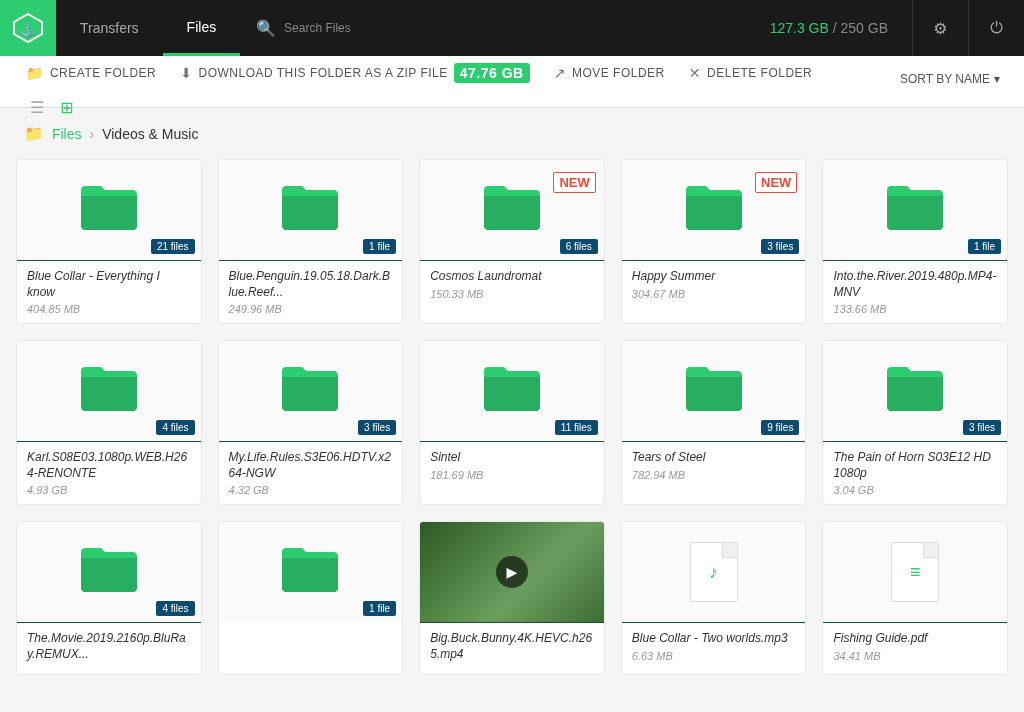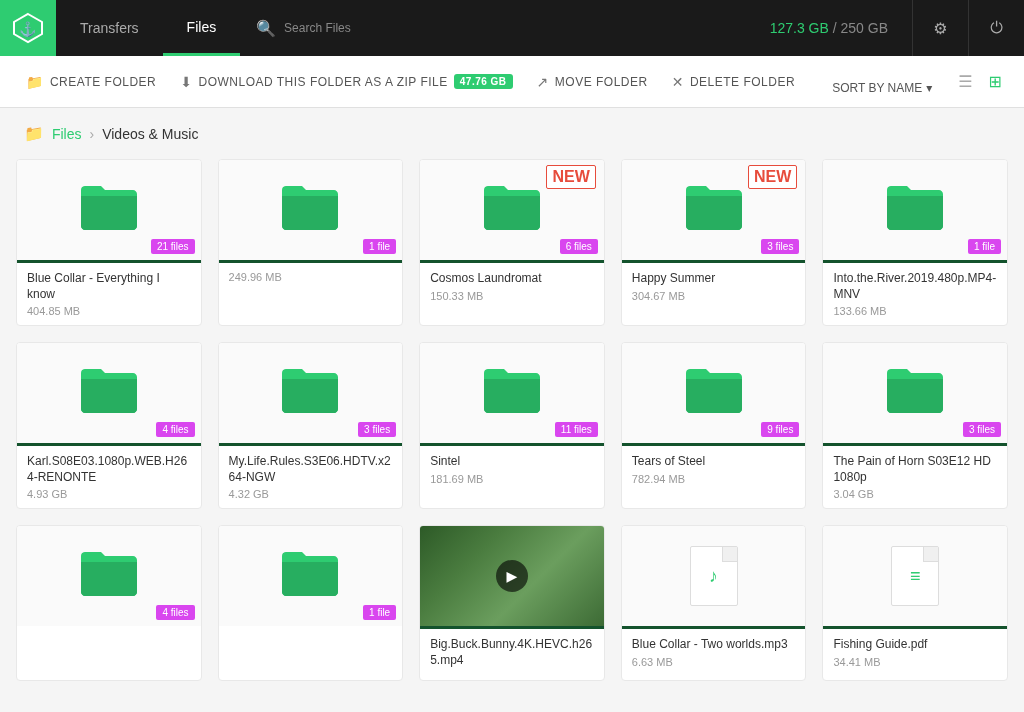--- a/index.html
+++ b/index.html
@@ -113,21 +113,21 @@
       text-transform: uppercase;
       letter-spacing: 0.5px;
       white-space: nowrap;
     }
     .toolbar-btn .icon { color: #777; font-size: 14px; }
     .zip-badge {
       background: #2ecc71;
       color: #fff;
       border-radius: 3px;
       padding: 2px 6px;
-      font-size: 10px;
+      font-size: 14px;
       font-weight: bold;
     }
     .toolbar-separator { flex: 1; }
     .sort-btn {
       display: flex;
       align-items: center;
       gap: 4px;
       color: #555;
       font-size: 12px;
       cursor: pointer;
@@ -187,41 +187,42 @@
     }
     .folder-icon {
       font-size: 52px;
       color: #2ecc71;
       line-height: 1;
     }
     .file-count-badge {
       position: absolute;
       bottom: 6px;
       right: 6px;
-      background: #d946ef;
+      background: #0c4a6e;
       color: #fff;
       font-size: 10px;
       padding: 2px 6px;
       border-radius: 2px;
     }
     .new-badge {
       position: absolute;
-      top: 5px;
+      top: 12px;
       right: 8px;
       background: #fff;
       color: #e74c3c;
       border: 1px solid #e74c3c;
-      font-size: 16px;
+      font-size: 13px;
       font-weight: bold;
       padding: 2px 5px;
       border-radius: 2px;
     }
     .file-info {
       padding: 8px 10px;
-      border-top: 3px solid #14532d;
+      border-top: 1px solid #14532d;
+      font-style: italic;
     }
     .file-name {
       font-size: 12px;
       color: #333;
       font-weight: 500;
       line-height: 1.3;
       margin-bottom: 3px;
       word-break: break-word;
     }
     .file-size {
@@ -376,20 +377,21 @@
       <span class="folder-icon">
         <svg width="60" height="52" viewBox="0 0 60 52" fill="none">
           <path d="M2 10 C2 7 4 6 6 6 L22 6 L26 10 L54 10 C56 10 58 12 58 14 L58 46 C58 48 56 50 54 50 L6 50 C4 50 2 48 2 46 Z" fill="#2ecc71"></path>
           <path d="M2 16 L58 16 L58 46 C58 48 56 50 54 50 L6 50 C4 50 2 48 2 46 Z" fill="#27ae60"></path>
         </svg>
       </span>
       <span class="file-count-badge">1 file</span>
 
     </div>
     <div class="file-info">
+      <div class="file-name">Blue.Penguin.19.05.18.Dark.Blue.Reef...</div>
       <div class="file-size">249.96 MB</div>
     </div>
   </div>
     <div class="file-item">
     <div class="file-thumb">
       <span class="folder-icon">
         <svg width="60" height="52" viewBox="0 0 60 52" fill="none">
           <path d="M2 10 C2 7 4 6 6 6 L22 6 L26 10 L54 10 C56 10 58 12 58 14 L58 46 C58 48 56 50 54 50 L6 50 C4 50 2 48 2 46 Z" fill="#2ecc71"></path>
           <path d="M2 16 L58 16 L58 46 C58 48 56 50 54 50 L6 50 C4 50 2 48 2 46 Z" fill="#27ae60"></path>
         </svg>
@@ -516,20 +518,24 @@
   </div>
     <div class="file-item">
     <div class="file-thumb">
       <span class="folder-icon">
         <svg width="60" height="52" viewBox="0 0 60 52" fill="none">
           <path d="M2 10 C2 7 4 6 6 6 L22 6 L26 10 L54 10 C56 10 58 12 58 14 L58 46 C58 48 56 50 54 50 L6 50 C4 50 2 48 2 46 Z" fill="#2ecc71"></path>
           <path d="M2 16 L58 16 L58 46 C58 48 56 50 54 50 L6 50 C4 50 2 48 2 46 Z" fill="#27ae60"></path>
         </svg>
       </span>
       <span class="file-count-badge">4 files</span>
+
+    </div>
+    <div class="file-info">
+      <div class="file-name">The.Movie.2019.2160p.BluRay.REMUX...</div>
 
     </div>
   </div>
     <div class="file-item">
     <div class="file-thumb">
       <span class="folder-icon">
         <svg width="60" height="52" viewBox="0 0 60 52" fill="none">
           <path d="M2 10 C2 7 4 6 6 6 L22 6 L26 10 L54 10 C56 10 58 12 58 14 L58 46 C58 48 56 50 54 50 L6 50 C4 50 2 48 2 46 Z" fill="#2ecc71"></path>
           <path d="M2 16 L58 16 L58 46 C58 48 56 50 54 50 L6 50 C4 50 2 48 2 46 Z" fill="#27ae60"></path>
         </svg>

